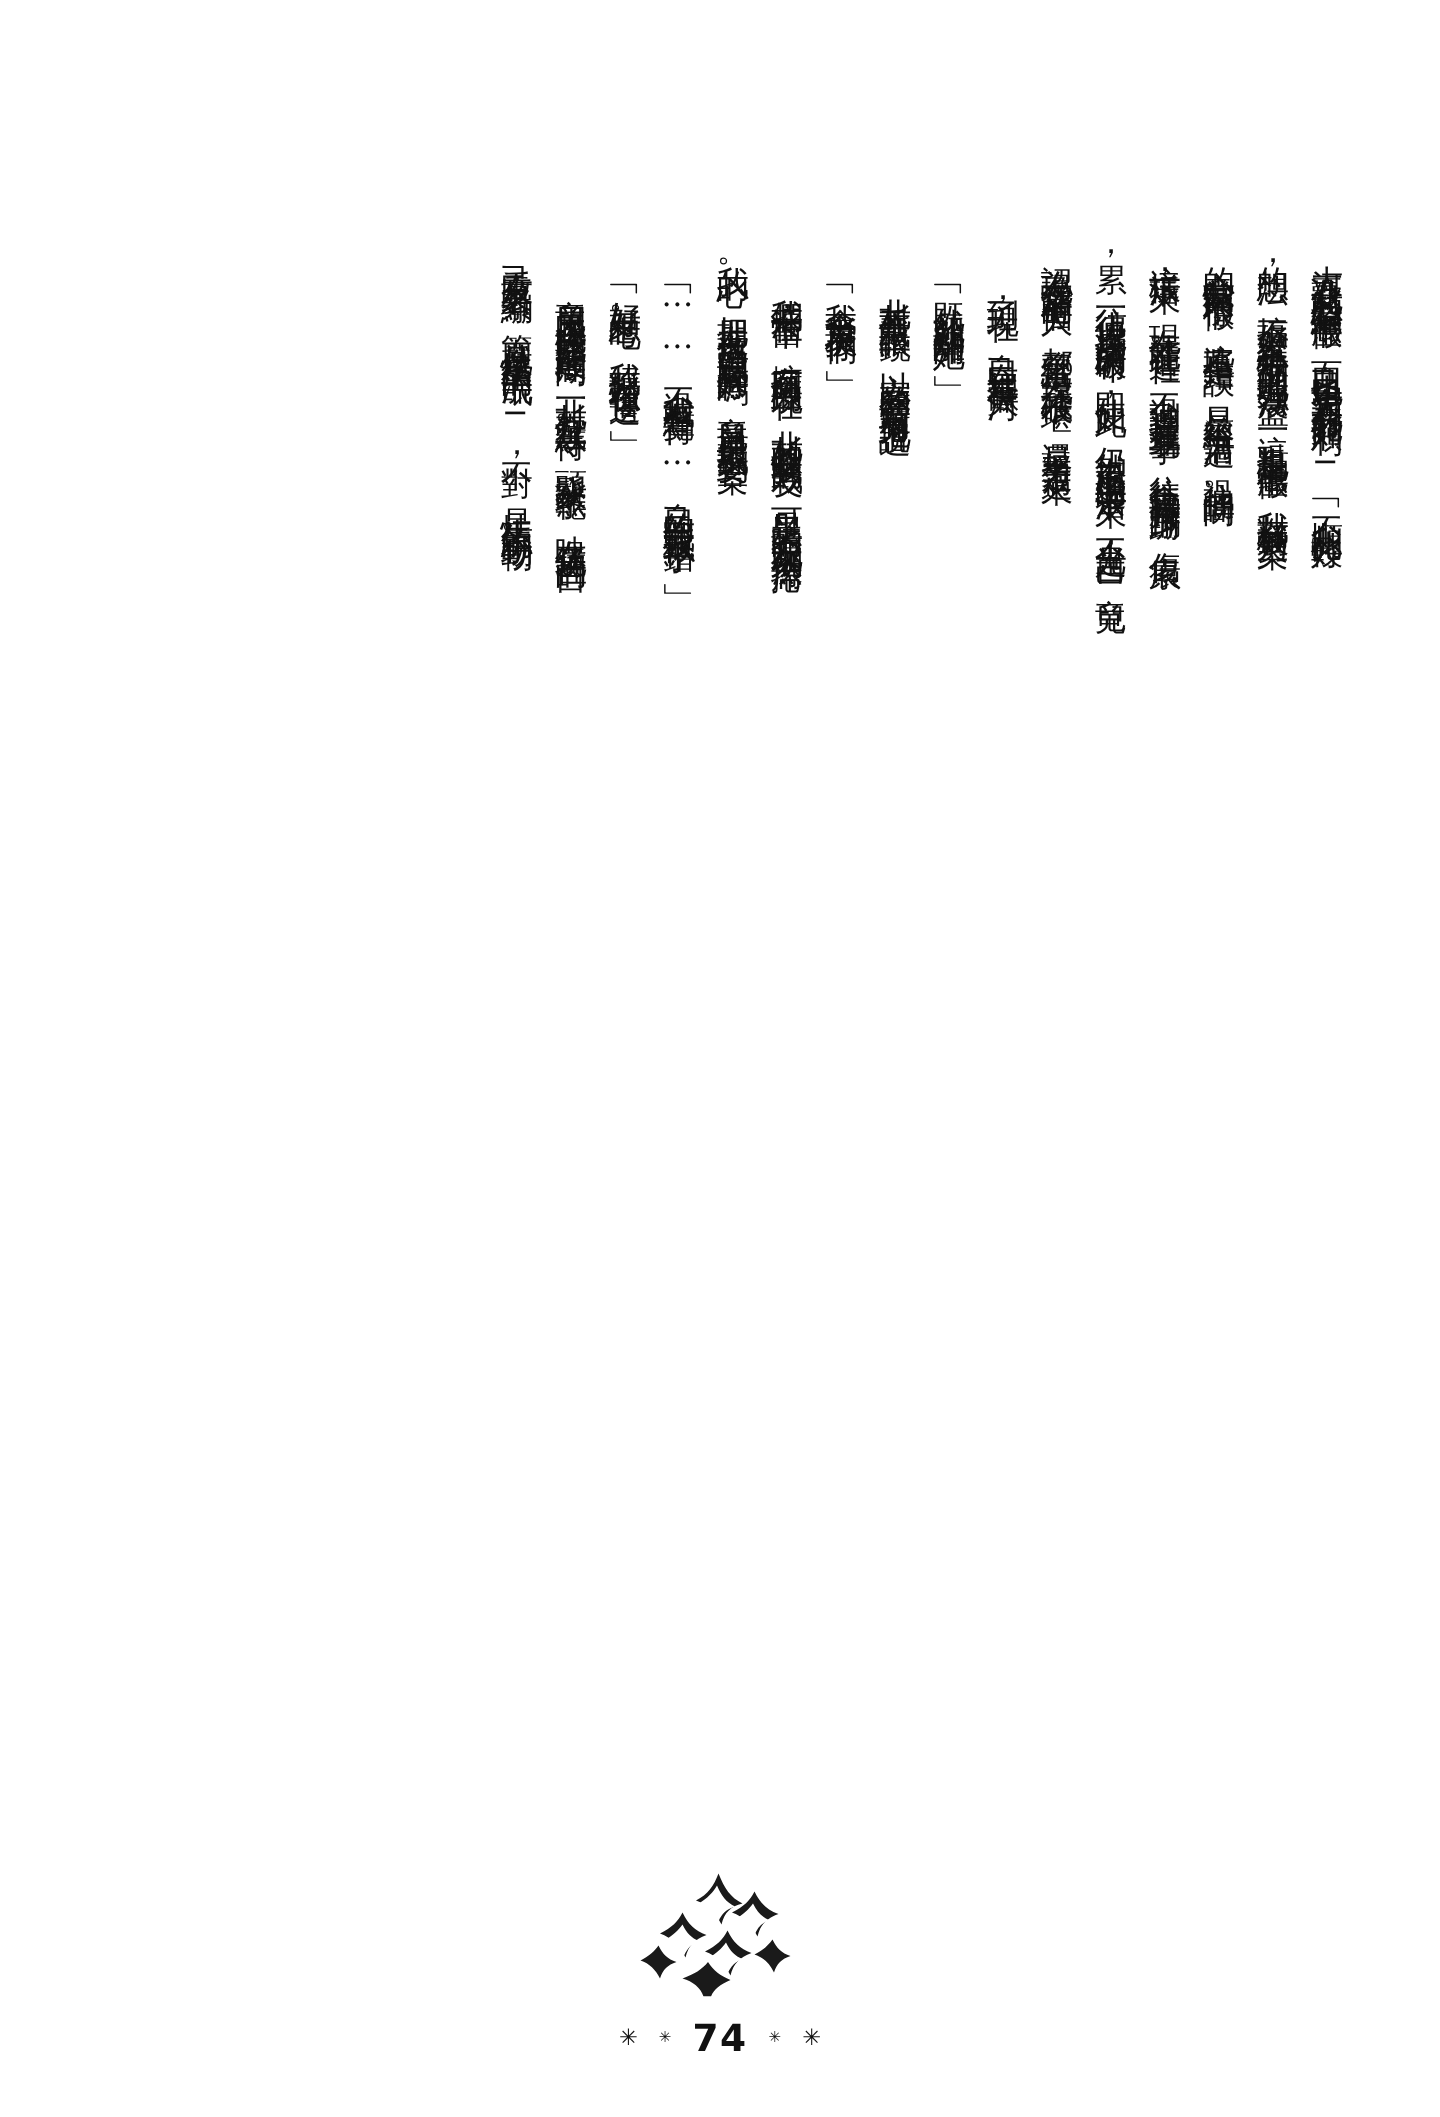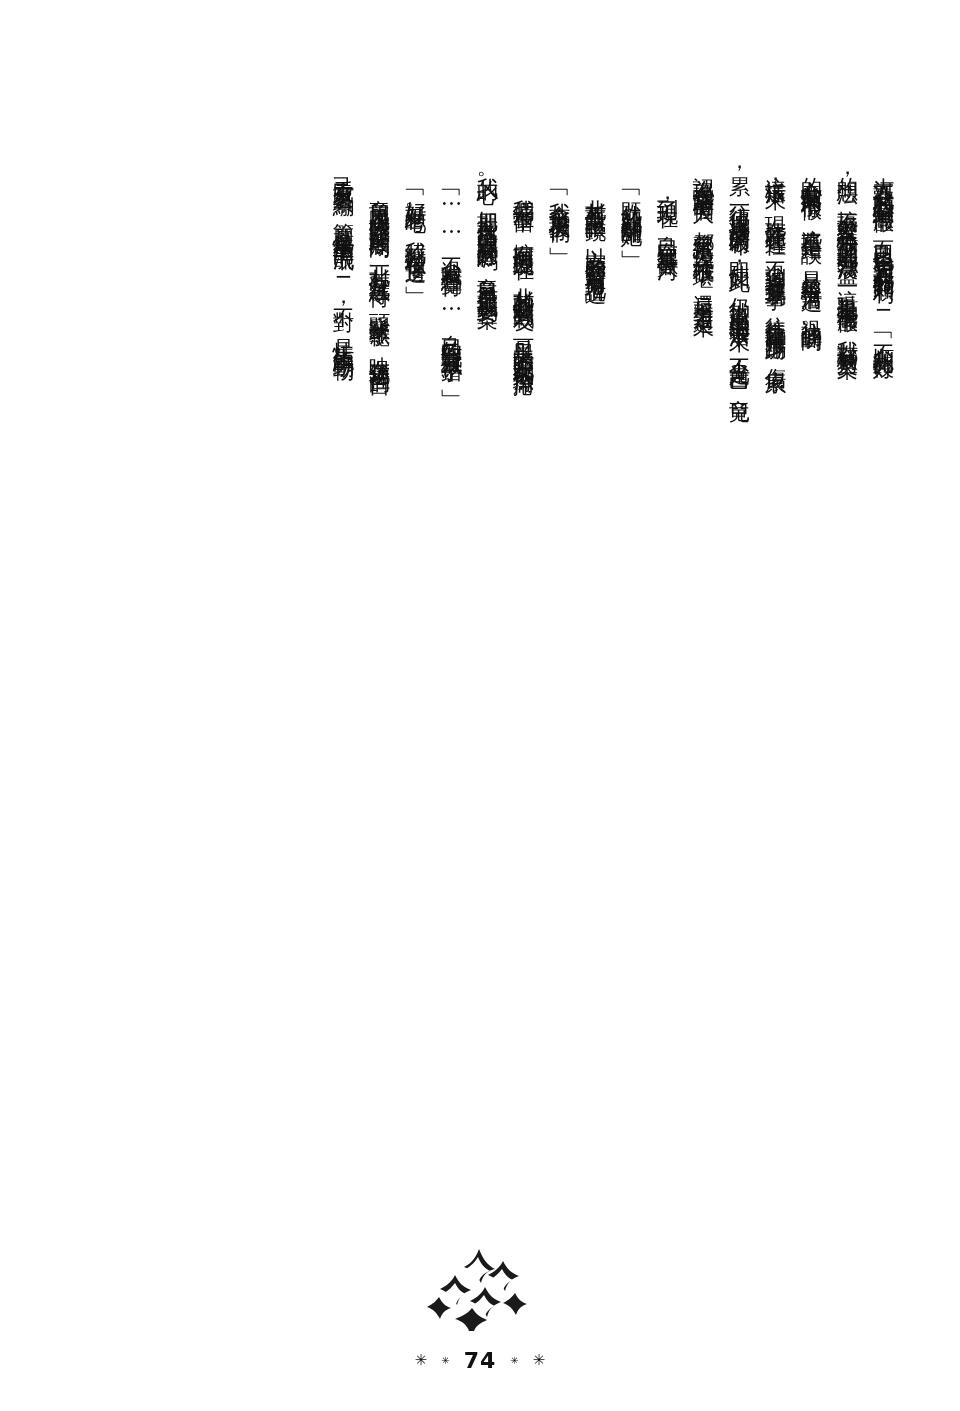--- a/index.html
+++ b/index.html
@@ -71,21 +71,21 @@
     gap: 14px;
   }
   .star {
     font-size: 15px;
     color: #111111;
     line-height: 1;
   }
   .star.small { font-size: 10px; }
   #page-number {
     font-family: "DejaVu Sans", "Liberation Sans", sans-serif;
-    font-size: 22px;
+    font-size: 25px;
     font-weight: 700;
     color: #111111;
     letter-spacing: 1px;
   }
 </style>
 </head>
 <body>
 
 <div id="page">
 

